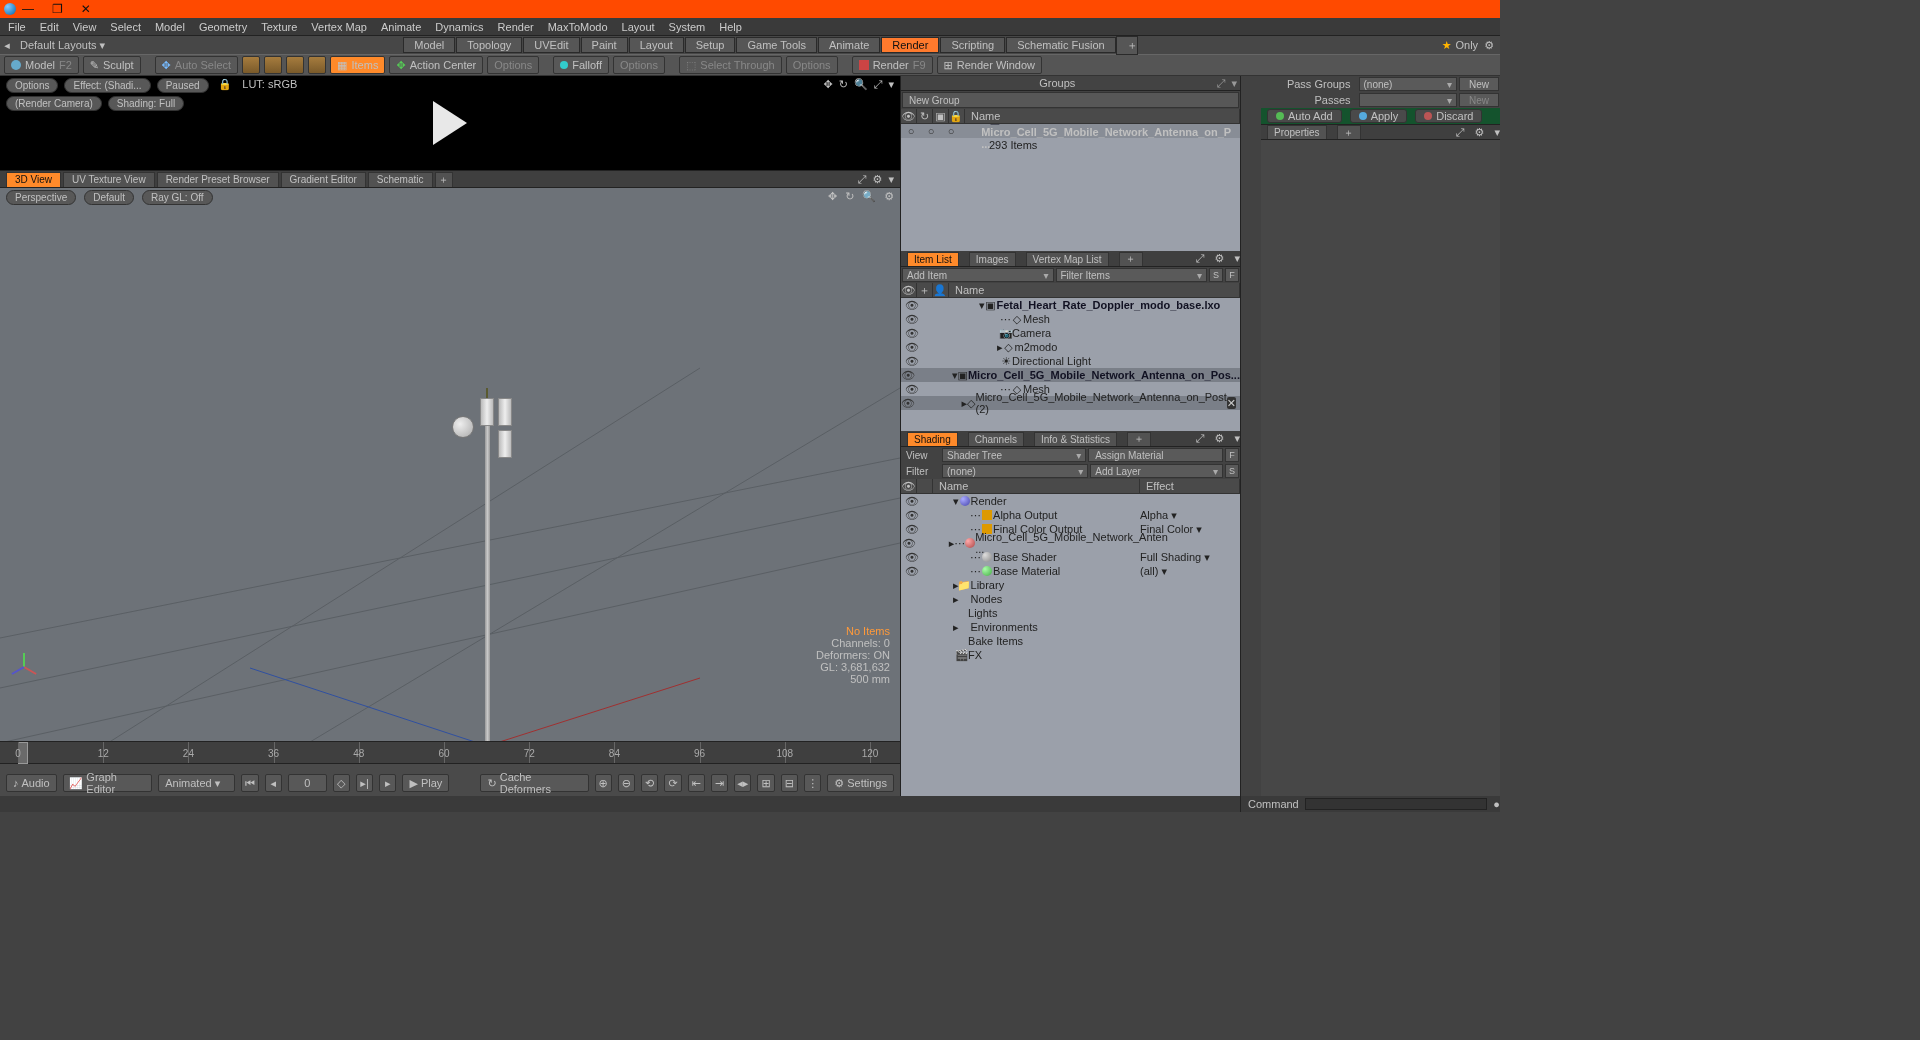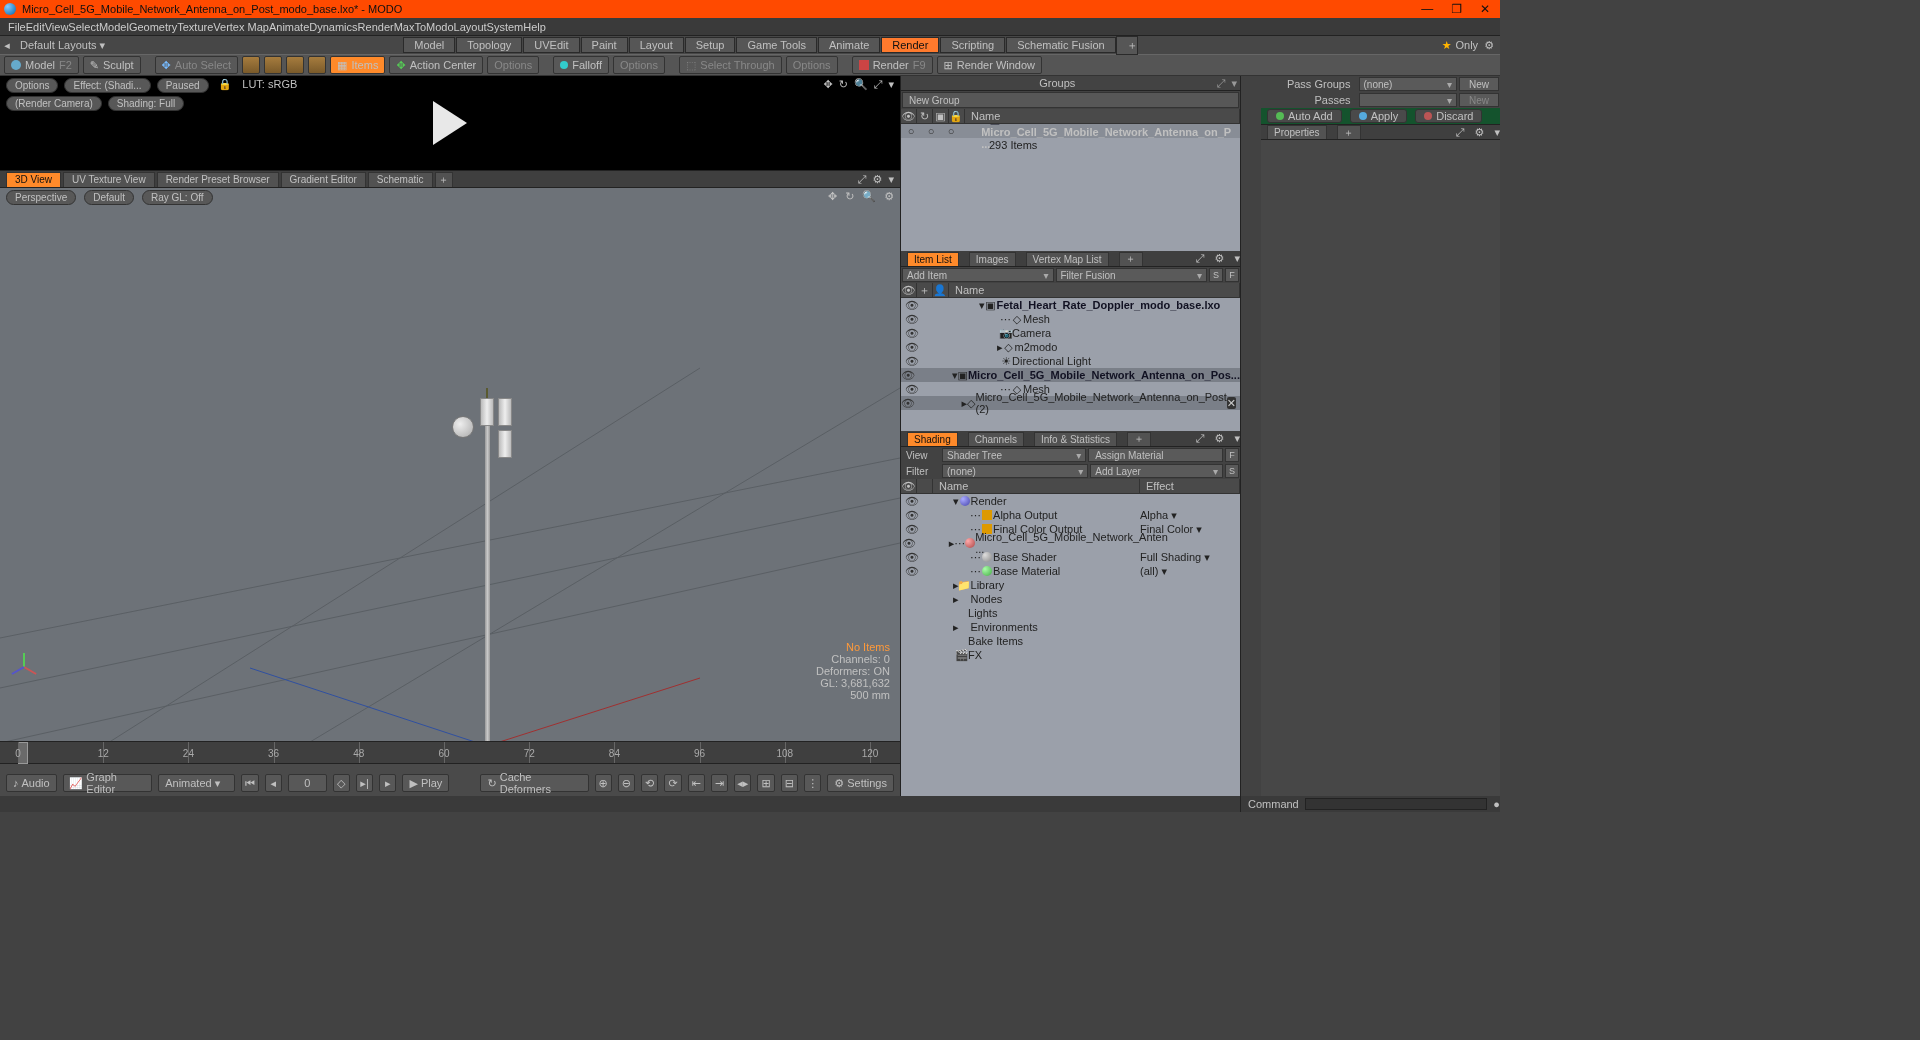--- a/index.html
+++ b/index.html
@@ -2,21 +2,21 @@
 <html><head>
 <meta charset="utf-8">
 <style>
 * { margin:0; padding:0; box-sizing:border-box; font-family:"Segoe UI",Arial,sans-serif; font-size:11px; color:#c0c0c0; user-select:none; }
 body { background:#424242; width:1500px; height:812px; overflow:hidden; }
 .titlebar { height:18px; background:#ff4a00; display:flex; align-items:center; padding:0 4px; }
 .titlebar .app-icon { width:12px; height:12px; border-radius:50%; background:radial-gradient(circle at 30% 30%,#8cf,#06a); margin-right:6px; }
 .titlebar .title { flex:1; color:#111; font-size:11px; }
 .winbtns { display:flex; gap:18px; margin-right:6px; }
 .winbtns span { color:#111; font-size:12px; }
-.menubar { height:18px; background:#3a3a3a; border-bottom:1px solid #222; display:flex; align-items:center; padding-left:8px; gap:0; }
+.menubar { height:18px; background:#3a3a3a; border-bottom:1px solid #222; display:flex; align-items:center; padding-left:8px; gap:14px; }
 .menubar span { color:#ccc; cursor:default; }
 .layoutbar { height:18px; background:#474747; display:flex; align-items:center; }
 .layoutbar .arrow { width:14px; text-align:center; }
 .layoutbar .dropdown { padding:0 6px; }
 .layoutbar .spacer { flex:1; }
 .modebtn { background:#565656; border:1px solid #2a2a2a; padding:1px 10px; font-size:11px; cursor:pointer; }
 .modebtn.active { background:#ff7a2d; color:#111; }
 .modebtns { display:flex; gap:1px; }
 .star { color:#ffb400; margin:0 4px; }
 .gear { margin:0 6px; }
@@ -46,21 +46,21 @@
 .viewport { flex:1; position:relative; background:#6d7278; overflow:hidden; }
 .vpbar { position:absolute; top:2px; left:6px; display:flex; gap:8px; }
 .vpicons { position:absolute; top:2px; right:6px; display:flex; gap:8px; color:#888; }
 .grid { position:absolute; inset:0; }
 .grid line { stroke:#5a5f64; stroke-width:1; }
 .grid .axR { stroke:#a03030; }
 .grid .axB { stroke:#3050a0; }
 .grid .axY { stroke:#5a5a30; stroke-width:2; }
 .gizmo { position:absolute; left:10px; bottom:60px; width:28px; height:28px; }
 .gizmo .ax { position:absolute; width:2px; height:14px; left:13px; top:0; transform-origin:bottom; }
-.hud { position:absolute; right:10px; bottom:40px; text-align:right; font-size:10px; color:#ddd; }
+.hud { position:absolute; right:10px; bottom:56px; text-align:right; font-size:10px; color:#ddd; }
 .hud .orange { color:#ff9a3a; }
 .timeline-area { height:55px; background:#4a4a4a; border-top:1px solid #222; }
 .ruler { height:22px; background:#3f3f3f; position:relative; border-bottom:1px solid #222; }
 .ruler .tick { position:absolute; top:0; bottom:0; width:1px; background:#666; }
 .ruler .lbl { position:absolute; top:6px; font-size:10px; color:#aaa; transform:translateX(-50%); }
 .ruler .cursor { position:absolute; top:0; left:18px; width:10px; height:22px; background:#6a6a6a; border:1px solid #999; }
 .tlbar { height:22px; display:flex; align-items:center; gap:6px; padding:0 6px; margin-top:8px; }
 .tctl { background:#585858; border:1px solid #333; border-radius:2px; padding:0 6px; height:18px; display:flex; align-items:center; gap:3px; }
 .plybtn { width:18px; height:18px; background:#585858; border:1px solid #333; border-radius:2px; display:flex; align-items:center; justify-content:center; }
 .panel { display:flex; flex-direction:column; }
@@ -97,21 +97,20 @@
 .rbtn .bdot { width:8px; height:8px; border-radius:50%; background:#5ad; }
 .pole { position:absolute; left:485px; top:210px; width:5px; height:350px; background:linear-gradient(90deg,#9a9a9a,#c8c8c8,#9a9a9a); }
 .antbox { position:absolute; width:14px; height:28px; background:linear-gradient(90deg,#bbb,#eee,#bbb); border:1px solid #888; }
 .dish { position:absolute; width:22px; height:22px; border-radius:50%; background:radial-gradient(circle at 35% 35%,#eee,#aaa); border:1px solid #777; }
 </style>
 </head>
 <body>
 
 <div class="titlebar">
   <div class="app-icon"></div>
-  <div class="title">Micro_Cell_5G_Mobile_Network_Antenna_on_Post_modo_base.lxo* - MODO</div>
   <div class="winbtns">
     <span>—</span>
     <span>❐</span>
     <span>✕</span>
   </div>
 </div>
 
 <div class="menubar" id="menubar">
     <span>File</span>
     <span>Edit</span>
@@ -385,21 +384,21 @@
           <div class="tab">Images</div>
           <div class="tab">Vertex Map List</div>
         <div class="tab">＋</div>
           <span style="flex:1"></span>
         <span class="ic">⤢</span>
         <span class="ic">⚙</span>
         <span class="ic">▾</span>
       </div>
       <div class="fieldrow">
         <div class="dd" style="flex:1">Add Item</div>
-        <div class="dd" style="flex:1">Filter Fusion</div>
+        <div class="dd" style="flex:1">Filter Items</div>
         <div class="sq14">S</div>
         <div class="sq14">F</div>
       </div>
       <div class="colhdr">
         <div class="cell" style="width:16px">👁</div>
         <div class="cell" style="width:16px">＋</div>
         <div class="cell" style="width:16px">👤</div>
         <div class="cell" style="flex:1;justify-content:flex-start;padding-left:6px">Name</div>
       </div>
       <div class="listbody" id="ilbody">

